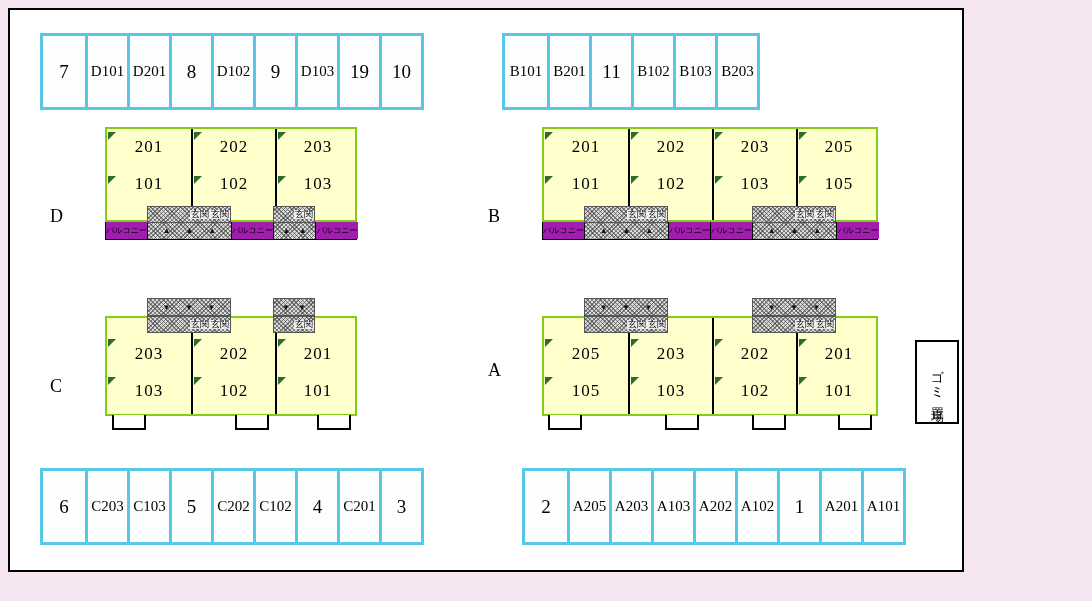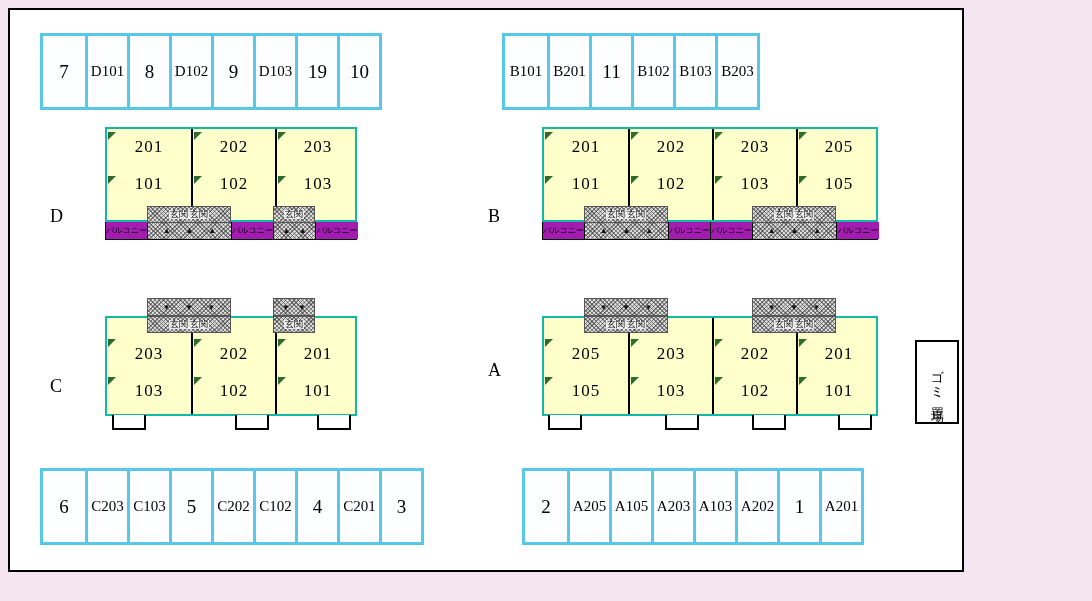--- a/index.html
+++ b/index.html
@@ -18,21 +18,21 @@
     border:3px solid #58c8e8;background:#fdfeff;
     display:flex;align-items:center;justify-content:center;
     font-size:15px;
   }
   .pk:first-child{margin-left:0;flex-basis:48px;}
   .pk.big{font-size:19px;}
 
   
   .building{position:absolute;}
   .units{
-    display:flex;box-sizing:border-box;border:2px solid #14b8a6;background:#ffffcc;
+    display:flex;box-sizing:border-box;border:2px solid #84cc16;background:#ffffcc;
   }
   .unit{
     flex:0 0 84px;box-sizing:border-box;border-left:2px solid #000;position:relative;
     display:flex;flex-direction:column;align-items:center;
   }
   .unit:first-child{border-left:none;}
   .num{font-size:17px;letter-spacing:1px;line-height:20px;}
   .db .units{height:95px;}
   .db .unit{padding-top:8px;gap:17px;justify-content:flex-start;}
   .ca .units{height:100px;margin-top:18px;}
@@ -55,21 +55,21 @@
   
   .bstrip{display:flex;height:18px;box-sizing:border-box;border:1px solid #000;border-top:none;}
   .bseg{box-sizing:border-box;border-right:1px solid #000;display:flex;align-items:center;justify-content:center;overflow:hidden;}
   .bseg:last-child{border-right:none;}
   .bseg.balc{font-size:8px;background:#a21caf;white-space:nowrap;}
   .bseg.stair{justify-content:space-evenly;font-size:8px;color:#111;}
 
   
   .genkan{
     position:absolute;height:17px;box-sizing:border-box;border:1px solid #555;
-    display:flex;align-items:center;justify-content:center;z-index:3;
+    display:flex;align-items:center;justify-content:flex-end;z-index:3;
   }
   .genkan span{font-size:9px;line-height:1;background:rgba(255,255,255,.8);padding:0 1px;white-space:nowrap;}
   .db .genkan{bottom:17px;}
   .ca .genkan{top:18px;}
 
   
   .tstair{
     position:absolute;top:0;height:18px;box-sizing:border-box;border:1px solid #555;
     display:flex;align-items:center;justify-content:space-evenly;font-size:8px;color:#111;z-index:2;
   }
@@ -90,20 +90,21 @@
 </style>
 </head>
 <body>
 
 <div class="canvas">
   <div class="plan">
 
     <div class="pk-row" style="left:30px;top:23px">
       <div class="pk big">7</div>
       <div class="pk">D101</div>
+      <div class="pk">D201</div>
       <div class="pk big">8</div>
       <div class="pk">D102</div>
       <div class="pk big">9</div>
       <div class="pk">D103</div>
       <div class="pk big">19</div>
       <div class="pk big">10</div>
     </div>
 
     <div class="pk-row" style="left:492px;top:23px">
       <div class="pk">B101</div>
@@ -319,22 +320,23 @@
       <div class="pk">C202</div>
       <div class="pk">C102</div>
       <div class="pk big">4</div>
       <div class="pk">C201</div>
       <div class="pk big">3</div>
     </div>
 
     <div class="pk-row" style="left:512px;top:458px">
       <div class="pk big">2</div>
       <div class="pk">A205</div>
-      <div class="pk">A105</div>
       <div class="pk">A203</div>
       <div class="pk">A103</div>
       <div class="pk">A202</div>
+      <div class="pk">A102</div>
       <div class="pk big">1</div>
       <div class="pk">A201</div>
+      <div class="pk">A101</div>
     </div>
 
   </div>
 </div>
 
 </body></html>

